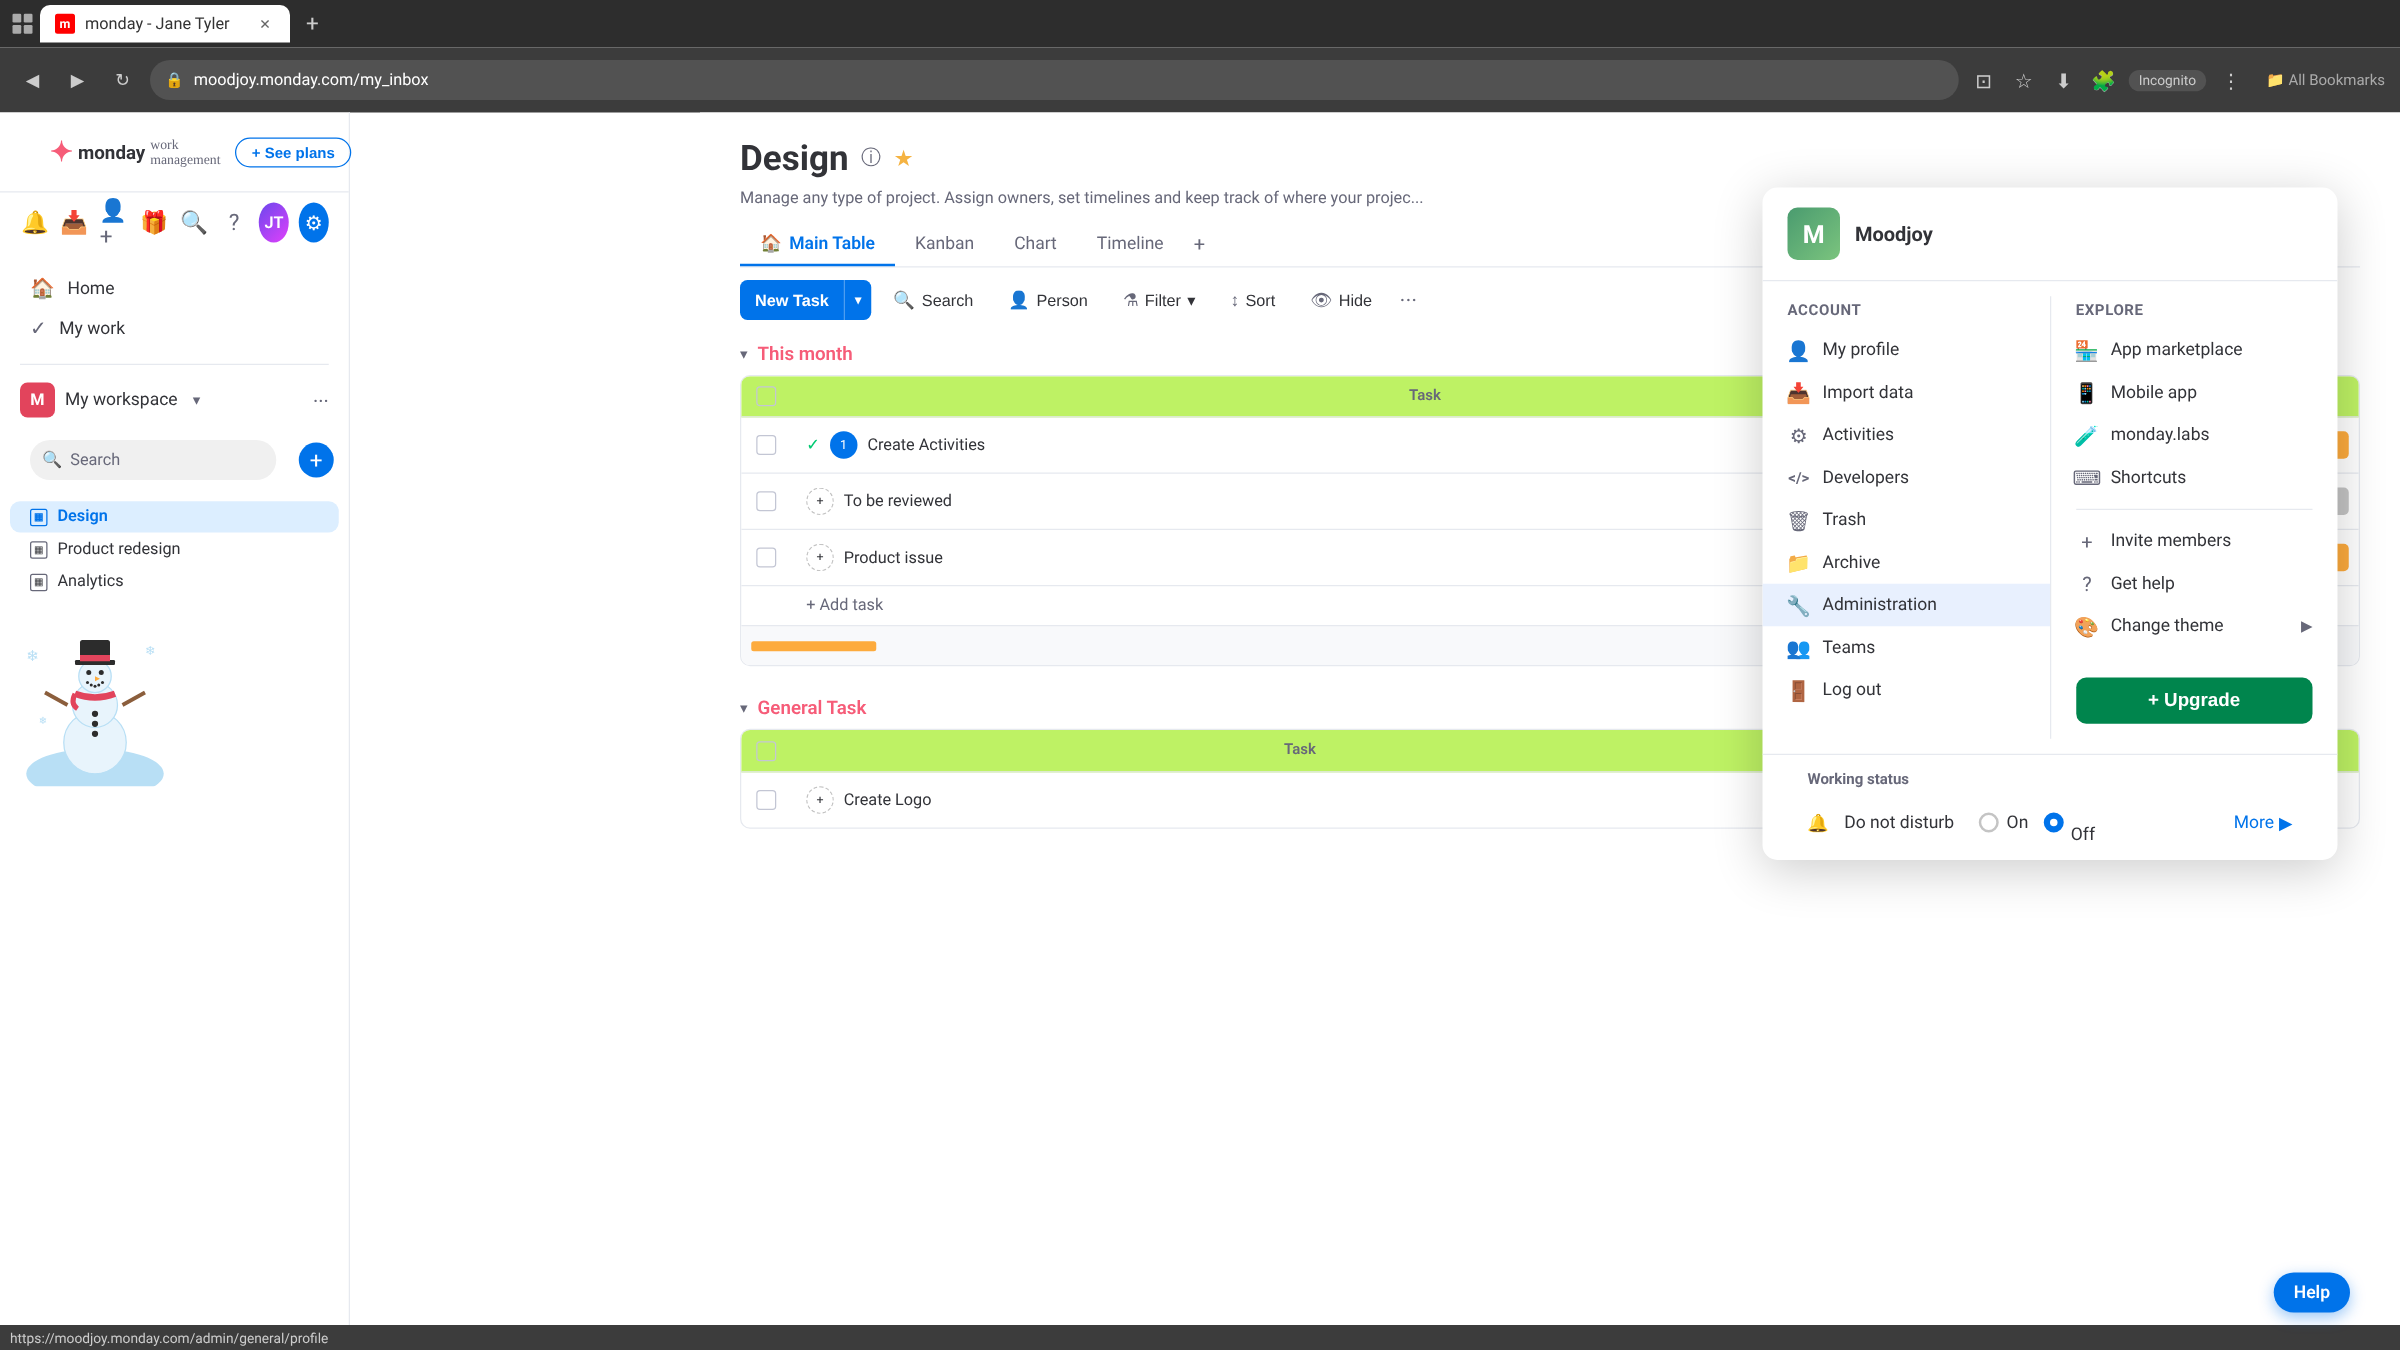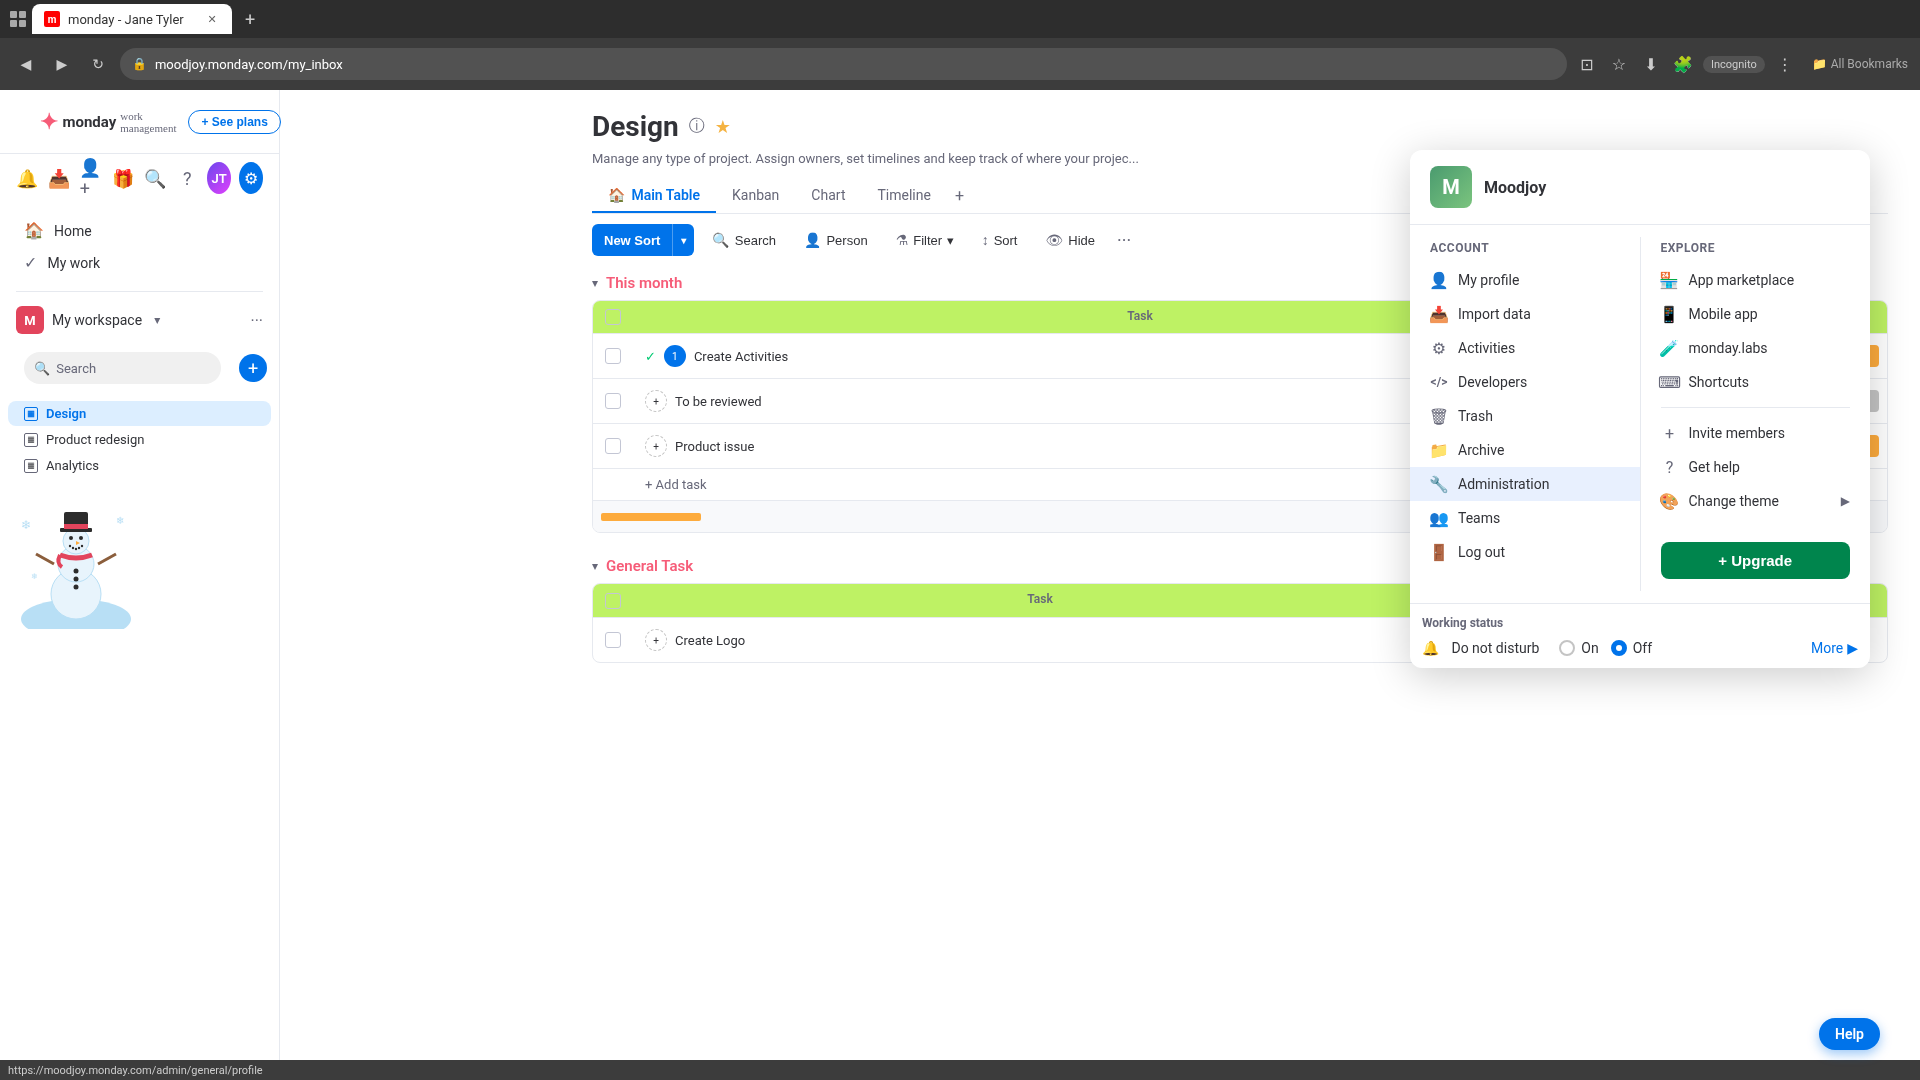--- a/index.html
+++ b/index.html
@@ -102,21 +102,21 @@
     .company-avatar-img { width: 42px; height: 42px; background: linear-gradient(135deg, #4a9b6f, #7bc47e); border-radius: 8px; display: flex; align-items: center; justify-content: center; }
     .dropdown-company-name { font-size: 16px; font-weight: 700; color: #323338; }
     .dropdown-body { display: flex; gap: 0; }
     .dropdown-col { flex: 1; padding: 12px 0; }
     .dropdown-col-divider { width: 1px; background: #e6e9ef; margin: 12px 0; }
     .dropdown-section-title { font-size: 12px; font-weight: 700; color: #676879; padding: 4px 20px 8px; text-transform: uppercase; letter-spacing: 0.5px; }
     .dropdown-item { display: flex; align-items: center; gap: 10px; padding: 8px 20px; cursor: pointer; font-size: 14px; color: #323338; }
     .dropdown-item.active-hover { background: #e8f0fe; }
     .dropdown-item-icon { width: 18px; height: 18px; display: flex; align-items: center; justify-content: center; color: #676879; font-size: 16px; flex-shrink: 0; }
     .dropdown-item-arrow { margin-left: auto; color: #676879; font-size: 12px; }
-    .dropdown-footer { padding: 12px 12px; border-top: 1px solid #e6e9ef; }
+    .dropdown-footer { padding: 12px 36px; border-top: 1px solid #e6e9ef; }
     .working-status-title { font-size: 12px; font-weight: 700; color: #676879; margin-bottom: 10px; }
     .working-status-row { display: flex; align-items: center; gap: 12px; }
     .radio-btn { width: 16px; height: 16px; border-radius: 50%; border: 2px solid #c4c4c4; display: flex; align-items: center; justify-content: center; cursor: pointer; }
     .radio-btn.selected { border-color: #0073ea; background: #0073ea; }
     .radio-btn.selected::after { content: ''; width: 6px; height: 6px; border-radius: 50%; background: #fff; display: block; }
     .bell-icon { color: #676879; font-size: 14px; }
     .more-link { margin-left: auto; color: #0073ea; font-size: 14px; cursor: pointer; display: flex; align-items: center; gap: 4px; }
     .upgrade-btn { width: 100%; background: #00854d; color: #fff; border: none; border-radius: 8px; padding: 10px; font-size: 15px; font-weight: 600; cursor: pointer; margin-top: 12px; display: flex; align-items: center; justify-content: center; gap: 6px; }
 
     
@@ -313,21 +313,21 @@
         </div>
         <div class="board-tab">
           <span>Timeline</span>
         </div>
         <div class="tab-add">+</div>
       </div>
     </div>
 
     <div class="board-toolbar">
       <button class="new-task-btn">
-        <span class="new-task-main">New Sort</span>
+        <span class="new-task-main">New Task</span>
         <span class="new-task-arrow">▾</span>
       </button>
       <button class="toolbar-btn">
         <span class="toolbar-icon">🔍</span>
         <span>Search</span>
       </button>
       <button class="toolbar-btn">
         <span class="toolbar-icon">👤</span>
         <span>Person</span>
       </button>
@@ -560,21 +560,21 @@
       <div class="working-status-title">Working status</div>
       <div class="working-status-row">
         <span class="bell-icon">🔔</span>
         <span style="font-size:14px;color:#323338;">Do not disturb</span>
         <div style="display:flex;align-items:flex-start;gap:6px;margin-left:8px;">
           <div class="radio-btn"></div>
           <span style="font-size:14px;color:#323338;">On</span>
         </div>
         <div style="display:flex;align-items:center;gap:6px;">
           <div class="radio-btn selected"></div>
-          <span style="font-size:14px;color:#323338;">Off</span>
+          <span style="font-size:14px;color:#323338;margin-top:20px;">Off</span>
         </div>
         <div class="more-link">
           <span>More</span>
           <span>▶</span>
         </div>
       </div>
     </div>
   </div>
 
   <div class="help-btn">Help</div>

